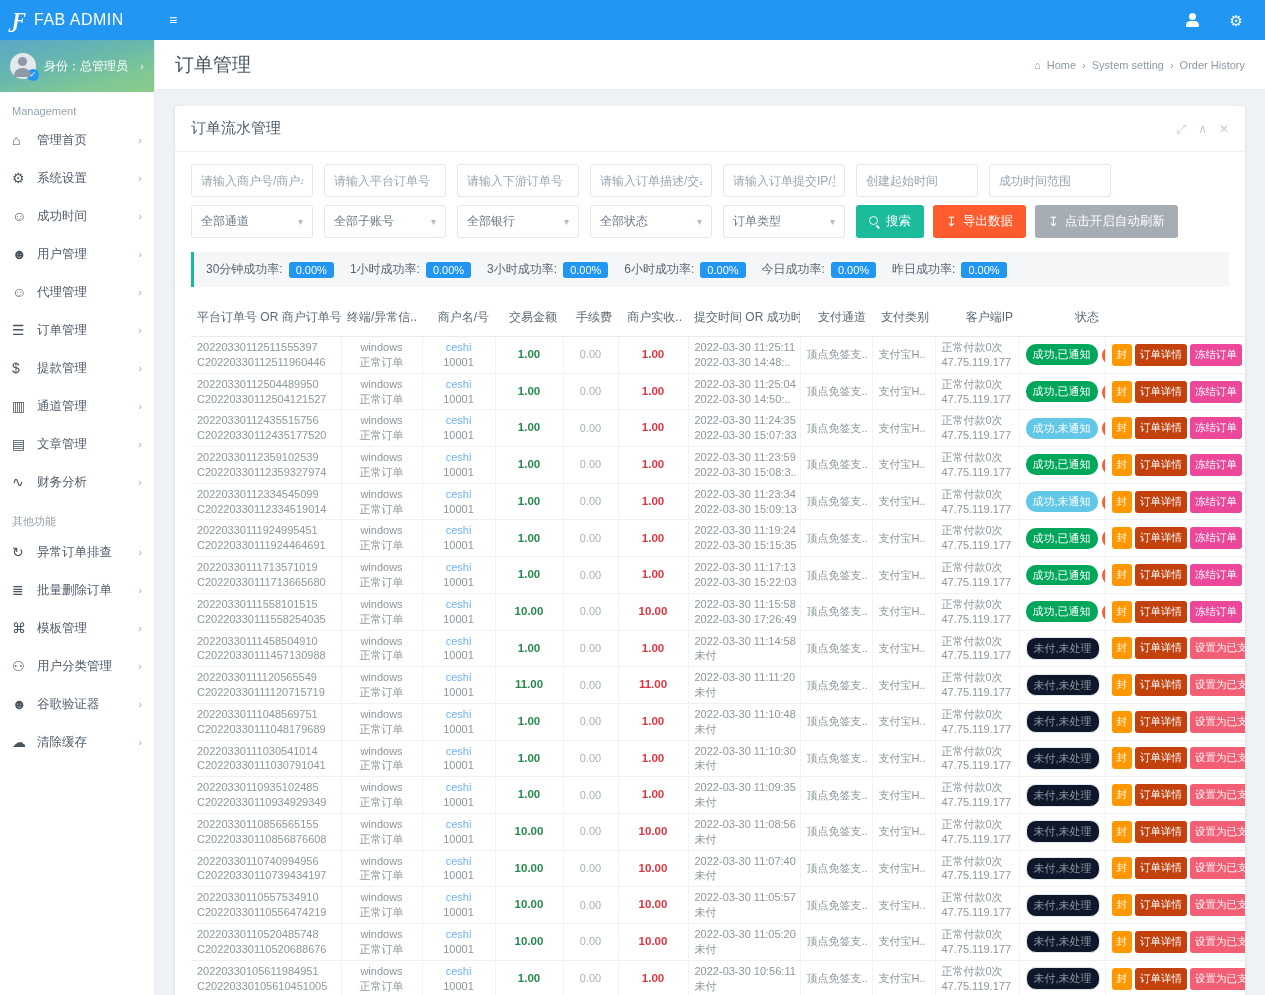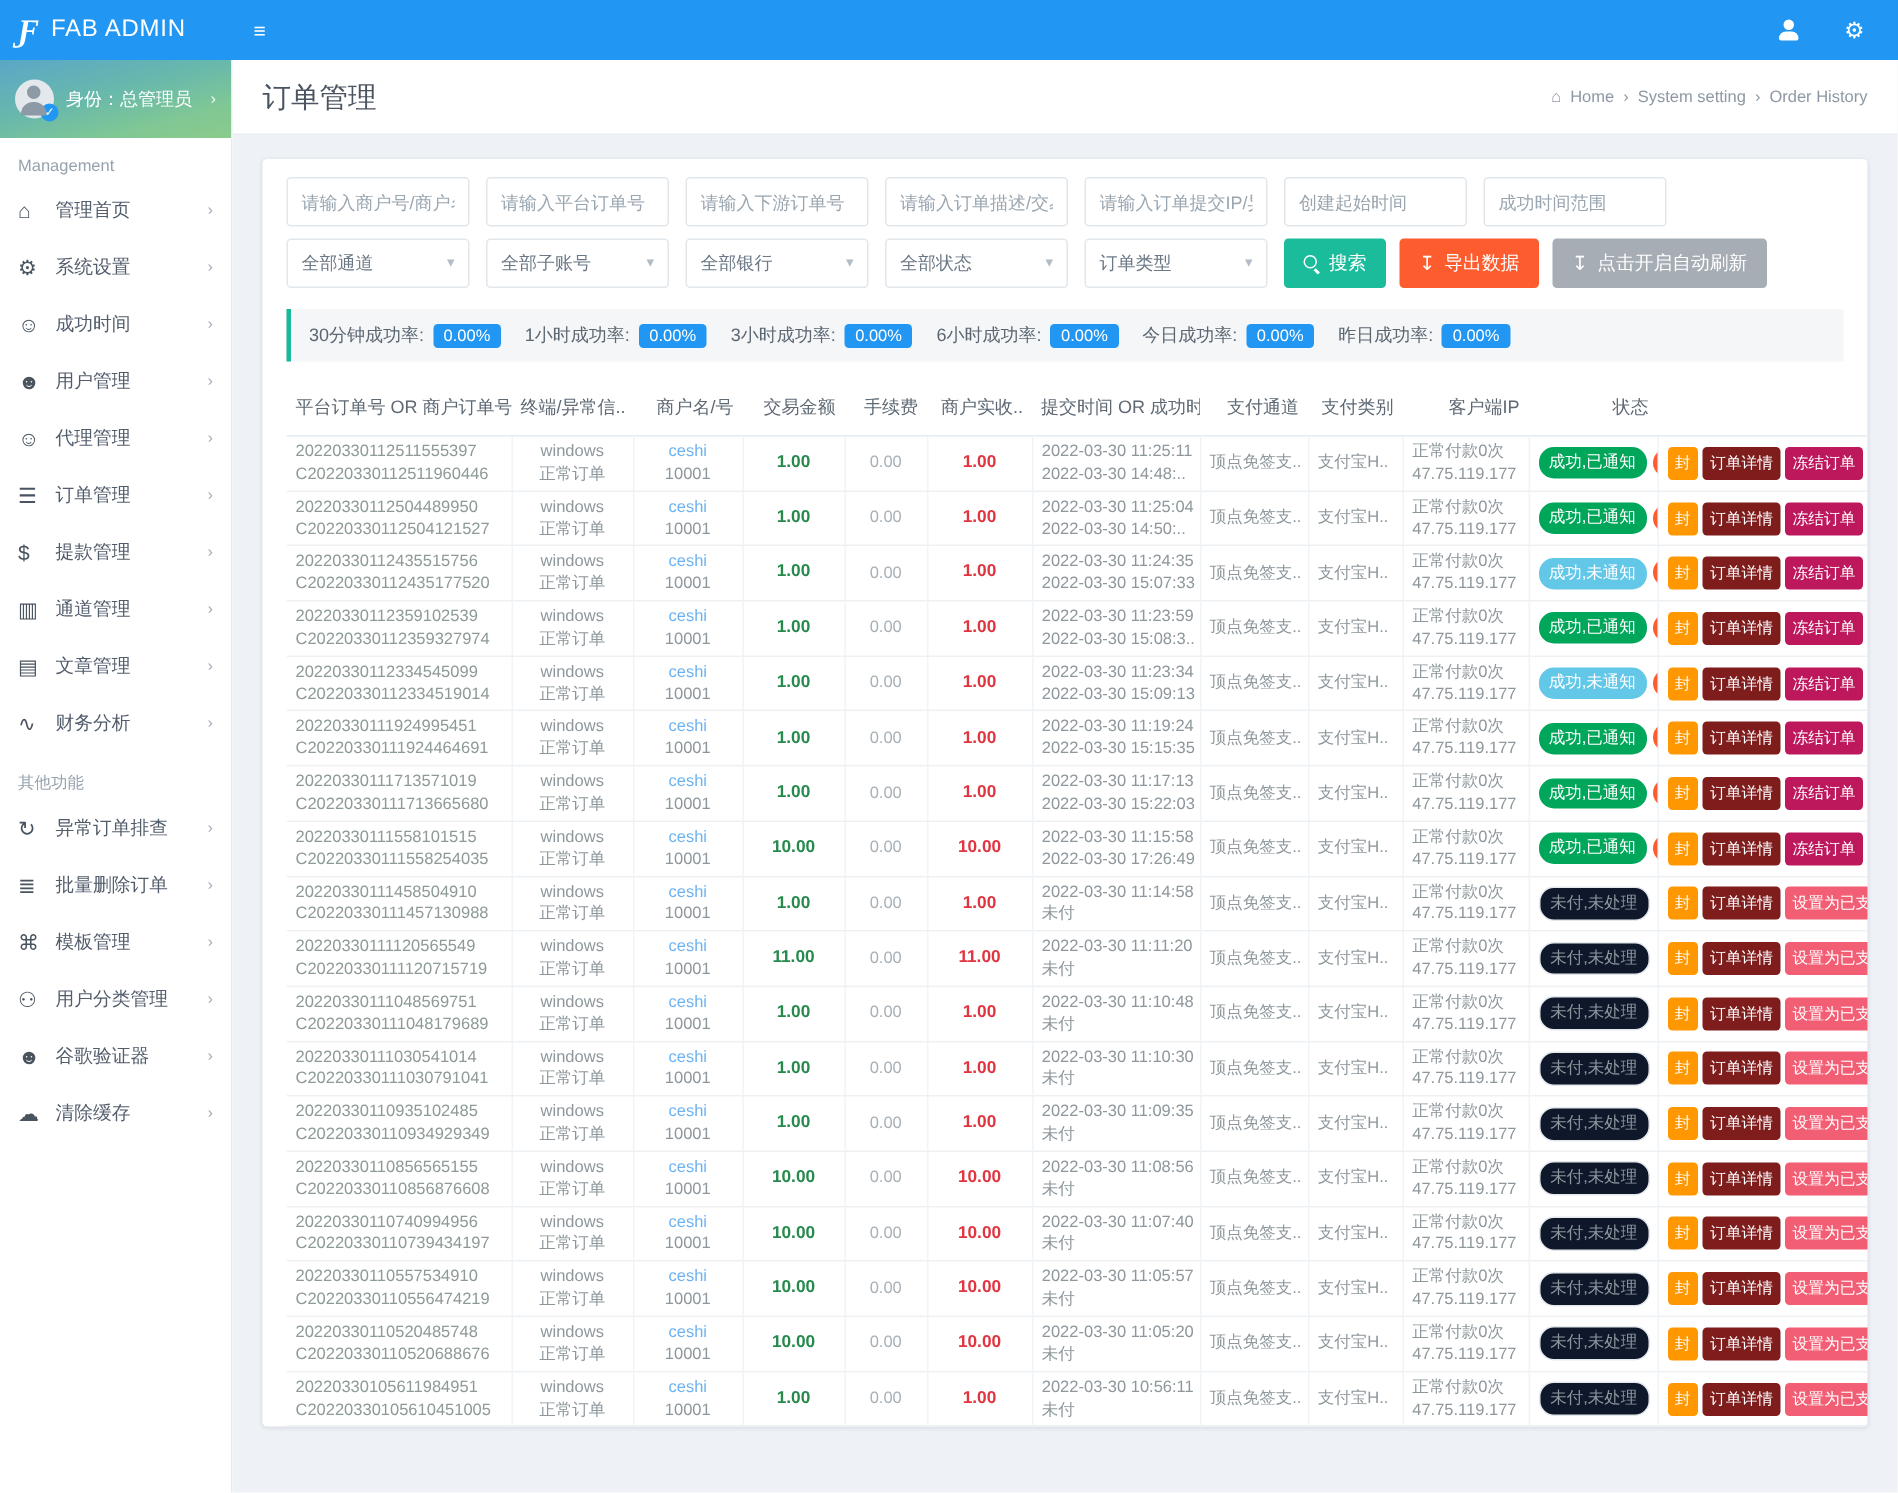--- a/index.html
+++ b/index.html
@@ -81,22 +81,22 @@
   .amt-g { color:#278a4d; font-weight:bold; font-size:11.5px; }
   .amt-gray { color:#a8b1b8; }
   .amt-r { color:#e03540; font-weight:bold; font-size:11.5px; }
   .badge-st { font-size:11px; padding:3px 7px; border-radius:10px; display:inline-block; color:#fff; }
   .st-success { background:#00a65a; }
   .st-info { background:#63c7e8; }
   .st-unpaid { background:#0f172a; color:#8c969e; border:1px solid #e3e8ec; }
   .patch { display:inline-flex; width:19px; height:19px; border-radius:50%; background:#fd5c2e; color:#fff; font-size:11px; align-items:center; justify-content:center; margin-left:4px; vertical-align:middle; cursor:pointer; }
   .act-btn { font-size:10.5px; color:#fff; border:none; border-radius:3px; padding:4px 5px; margin-right:3px; white-space:nowrap; cursor:pointer; font-family:inherit; }
   .btn-seal { background:#ff9800; }
-  .btn-detail { background:#7f1d1d; }
-  .btn-freeze { background:#be185d; }
+  .btn-detail { background:#c2410c; }
+  .btn-freeze { background:#ec4899; }
   .btn-setpaid { background:#f25f74; }
 </style>
 </head>
 <body>
 
 <div class="topbar">
   <div class="brand">
     <span class="brand-icon">Ƒ</span>
     <span class="brand-text"><b>FAB</b><span>ADMIN</span></span>
   </div>
@@ -226,20 +226,28 @@
       <span class="bc-link">Home</span>
       <span>›</span>
       <span class="bc-link">System setting</span>
       <span>›</span>
       <span class="bc-link">Order History</span>
     </div>
   </div>
 
   <div class="content">
     <div class="card">
+      <div class="card-header">
+        <span class="card-title">订单流水管理</span>
+        <div class="card-tools">
+          <span>⤢</span>
+          <span>∧</span>
+          <span>✕</span>
+        </div>
+      </div>
 
       <div class="filters">
         <div class="f-row" id="filter-inputs">
   <input class="f-input" placeholder="请输入商户号/商户名" style="">
 
   <input class="f-input" placeholder="请输入平台订单号" style="">
 
   <input class="f-input" placeholder="请输入下游订单号" style="">
 
   <input class="f-input" placeholder="请输入订单描述/交易金额" style="">

